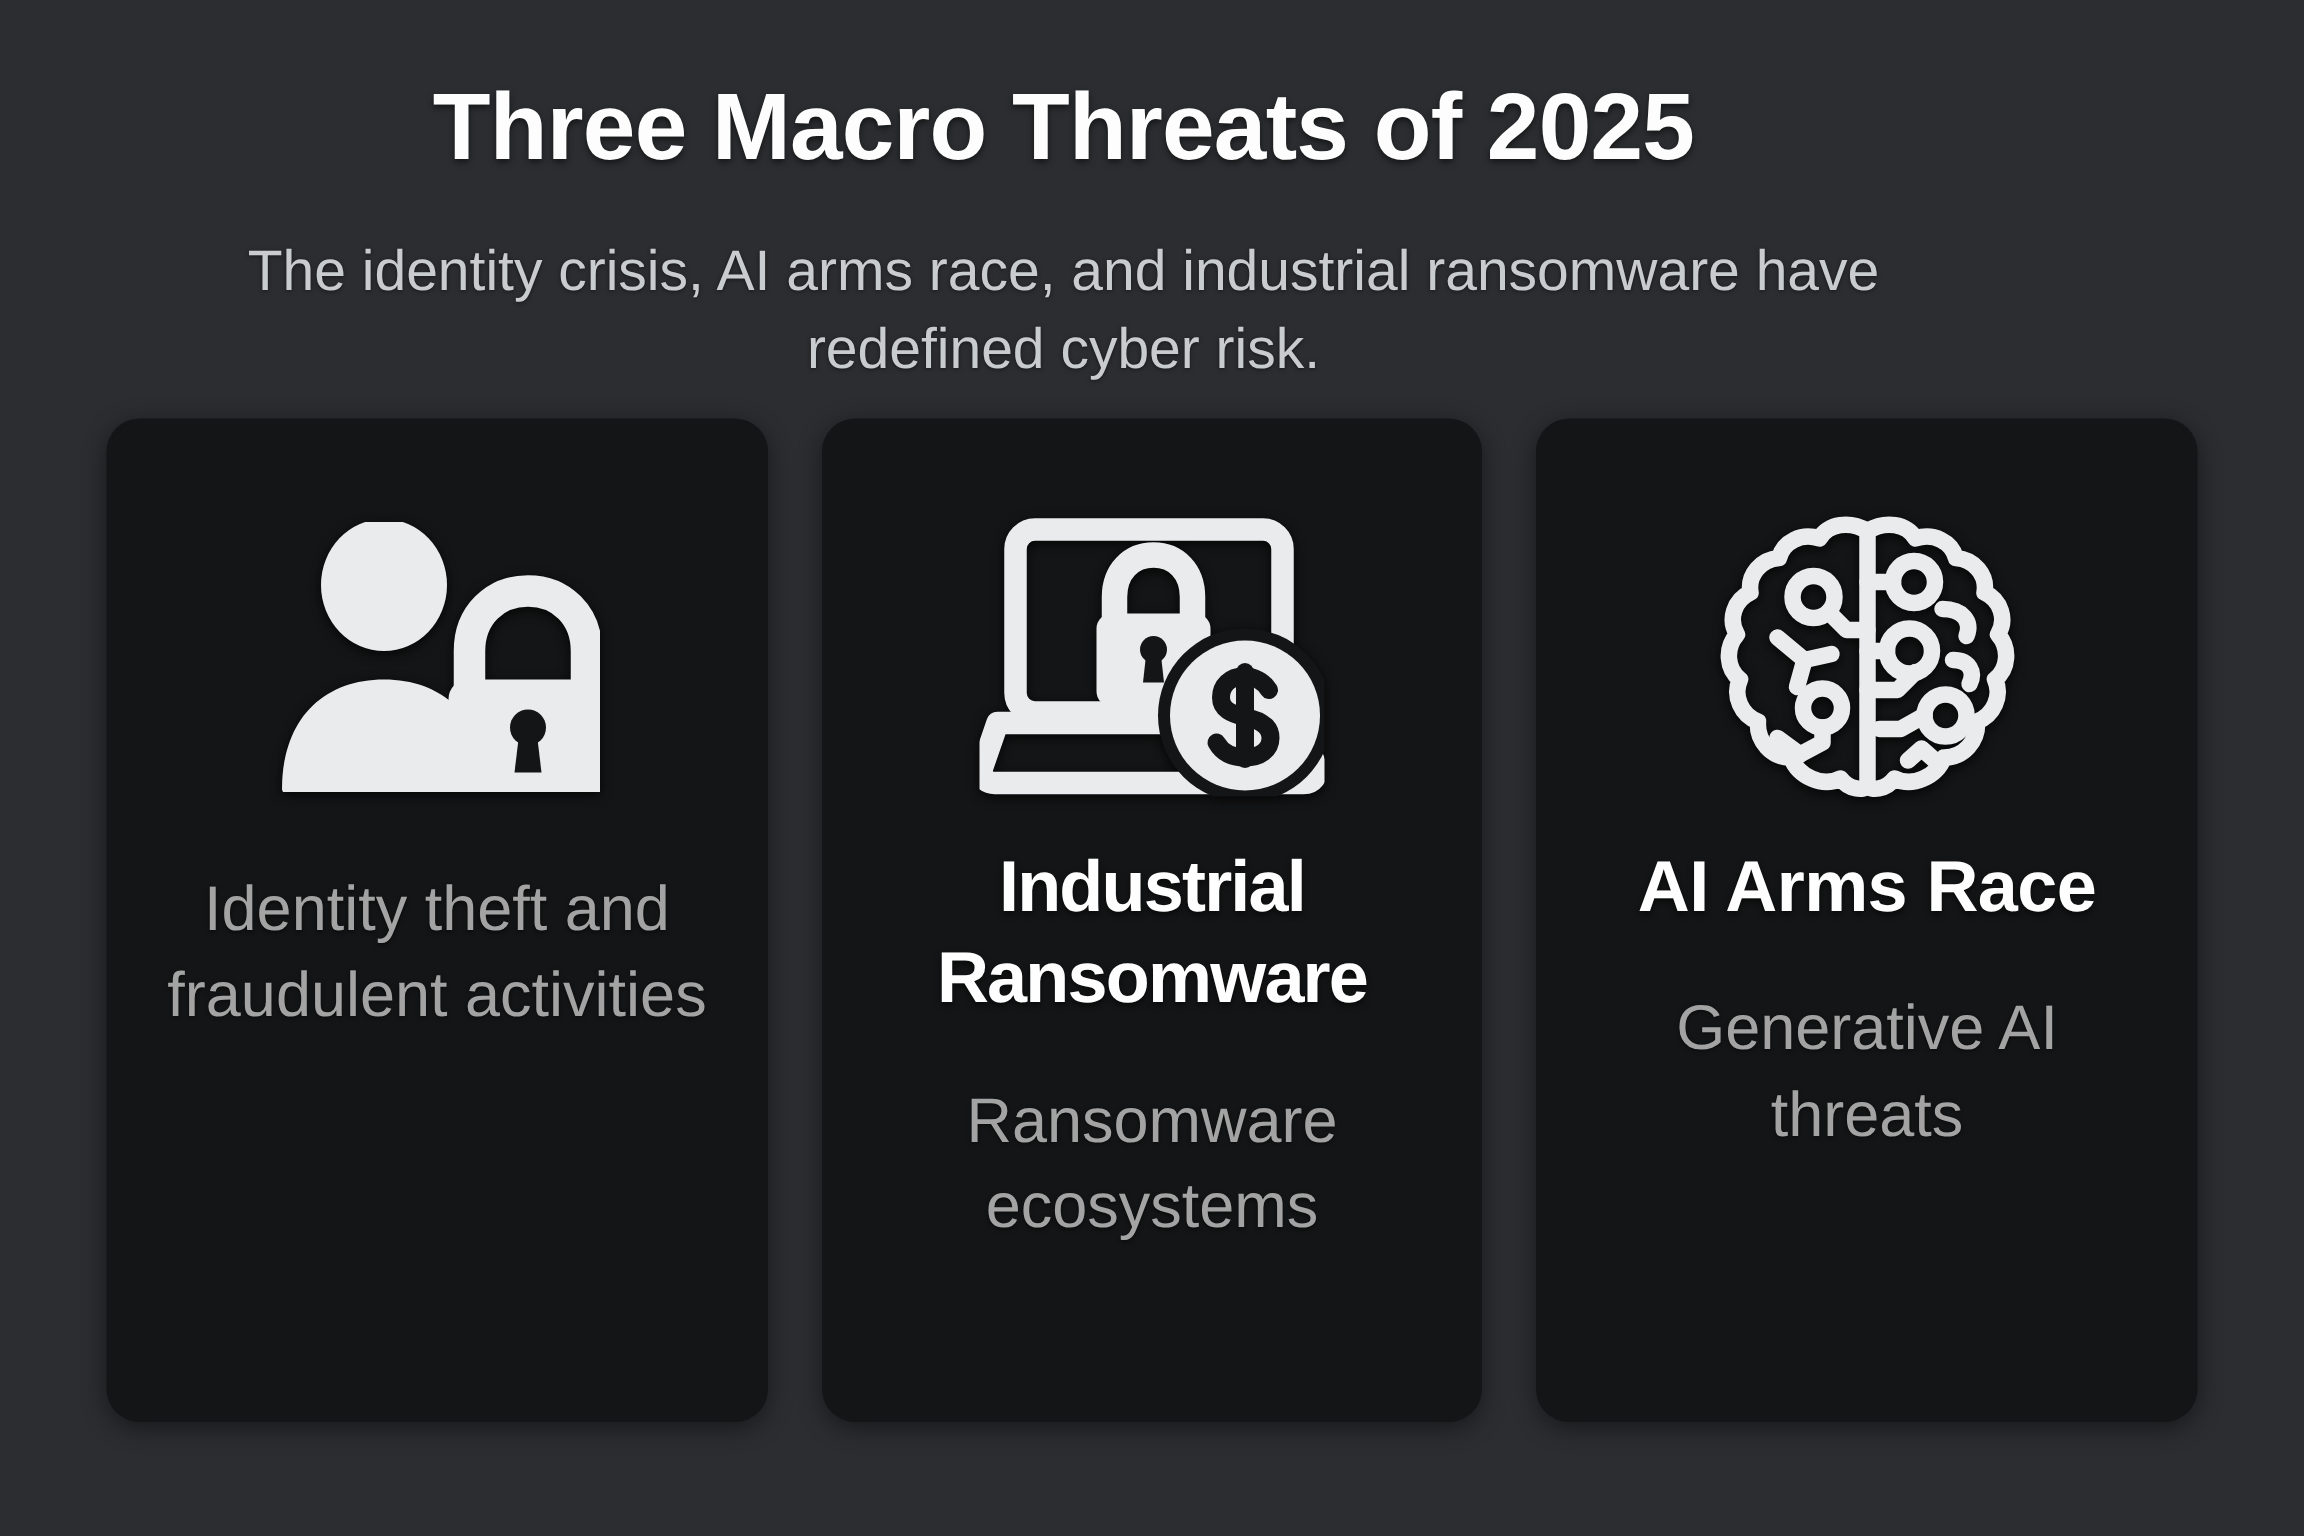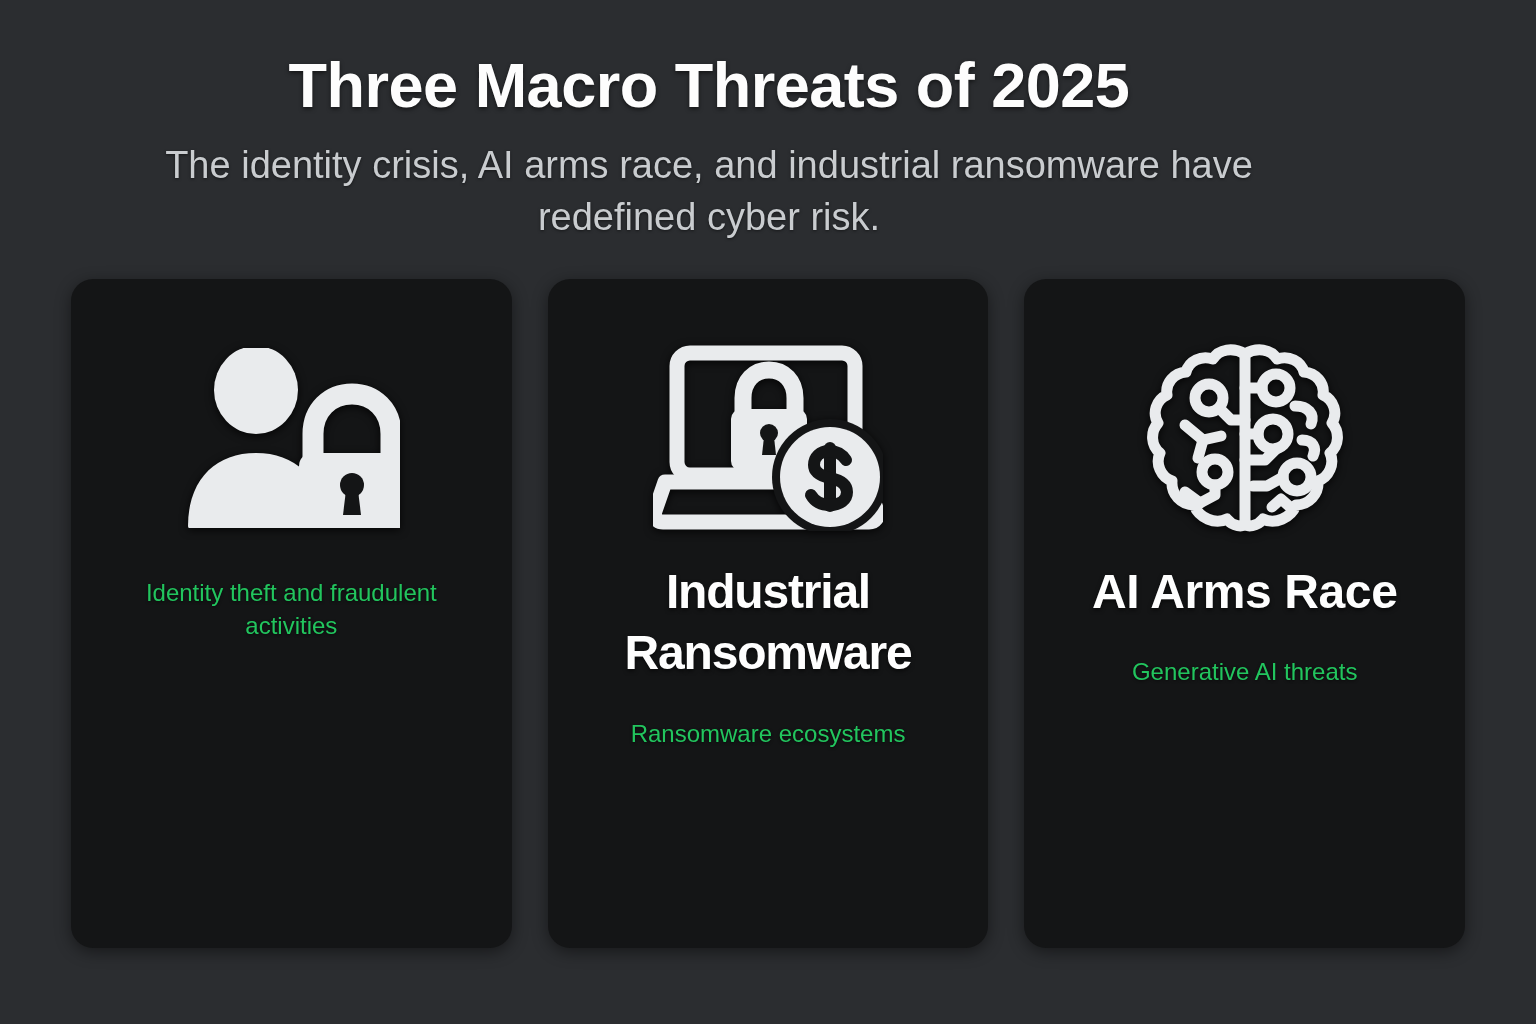--- a/index.html
+++ b/index.html
@@ -32,21 +32,21 @@
     margin: 0;
     padding-top: 54px;
     font-size: 63px;
     font-weight: bold;
     line-height: 1.0;
     color: #fdfdfd;
     letter-spacing: -0.5px;
     text-shadow: 0 2px 4px rgba(0,0,0,0.55);
   }
   .page-subtitle {
-    margin: 0 auto;
+    margin: 16px auto;
     padding-top: 22px;
     width: 1210px;
     font-size: 38px;
     font-weight: normal;
     line-height: 1.38;
     color: #c9cccf;
     text-shadow: 0 1px 3px rgba(0,0,0,0.5);
   }
 
   
@@ -90,24 +90,24 @@
     font-weight: bold;
     line-height: 1.28;
     color: #fefefe;
     text-align: center;
     letter-spacing: -0.4px;
     text-shadow: 0 2px 4px rgba(0,0,0,0.6);
   }
   .card-desc {
     margin: 0;
     padding-top: 34px;
-    font-size: 24px;
+    font-size: 42px;
     font-weight: normal;
     line-height: 1.36;
-    color: #22c55e;
+    color: #a3a3a3;
     text-align: center;
     text-shadow: 0 1px 3px rgba(0,0,0,0.55);
   }
   .card-3 .card-title { letter-spacing: -1.2px; }
 </style>
 </head>
 <body>
 
 <div class="page">
 

